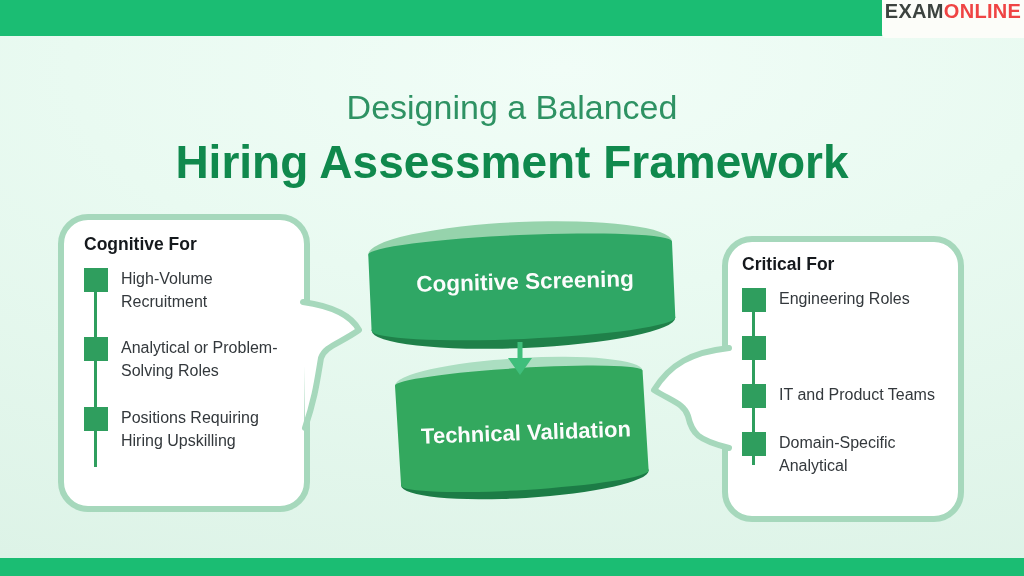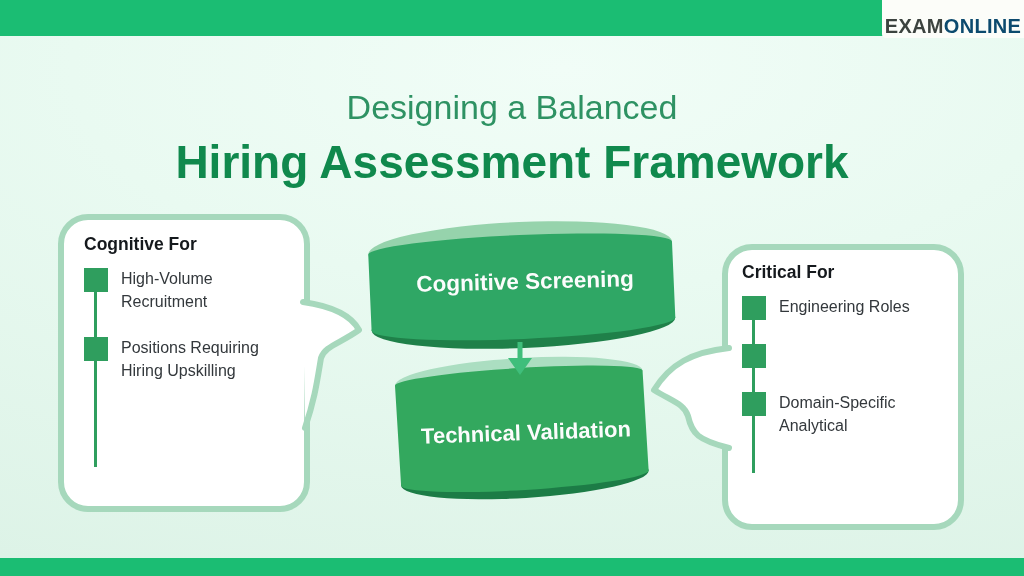--- a/index.html
+++ b/index.html
@@ -5,35 +5,35 @@
   html,body{margin:0;padding:0;background:#cfe9da;}
   .canvas{
     position:relative;width:1024px;height:576px;overflow:hidden;
     font-family:"Liberation Sans","DejaVu Sans",sans-serif;
     background:radial-gradient(120% 95% at 55% 12%, #f1fdf7 0%, #e9faf1 40%, #ddf3e7 100%);
   }
   .top-bar{position:absolute;left:0;top:0;width:1024px;height:36px;background:#1bbd73;}
   .bottom-bar{position:absolute;left:0;top:558px;width:1024px;height:18px;background:#1bbd73;}
   .logo-box{
     position:absolute;right:0;top:0;width:142px;height:38px;background:#fcfdf9;
-    display:flex;align-items:flex-end;justify-content:center;border-radius:0 0 0 4px;
+    display:flex;align-items:flex-start;justify-content:center;border-radius:0 0 0 4px;
     font-size:20px;font-weight:700;letter-spacing:.3px;
   }
   .logo-exam{color:#3c433f;}
-  .logo-online{color:#0c4a6e;}
+  .logo-online{color:#ef4444;}
   .title{position:absolute;left:0;top:84px;width:1024px;text-align:center;line-height:1.38;}
   .title-line1{font-size:34px;font-weight:400;color:#2e9263;}
   .title-line2{font-size:46px;font-weight:700;color:#10894d;}
 
   .bubble{
     position:absolute;background:#ffffff;border:6px solid #a6d8bc;border-radius:30px;
     box-sizing:border-box;
   }
   .bubble-left{left:58px;top:214px;width:252px;height:298px;padding:14px 16px 14px 20px;}
-  .bubble-right{left:722px;top:244px;width:242px;height:286px;padding:12px 14px 12px 14px;}
+  .bubble-right{left:722px;top:236px;width:242px;height:286px;padding:12px 14px 12px 14px;}
   .bubble-header{font-size:17.5px;font-weight:700;color:#15191d;margin:0 0 13px 0;}
   .items{position:relative;display:flex;flex-direction:column;gap:24px;}
   .connector{position:absolute;left:10px;width:3px;background:#2f9e5e;}
   .bubble-left .connector{top:12px;height:187px;}
   .bubble-right .connector{top:12px;height:165px;}
   .item{display:flex;gap:13px;align-items:flex-start;}
   .sq{position:relative;z-index:1;width:24px;height:24px;background:#2f9e5e;flex:0 0 24px;}
   .item-text{font-size:16px;line-height:1.42;color:#33383c;}
 
   .tail-svg{position:absolute;overflow:visible;}
@@ -66,39 +66,47 @@
   <div class="bubble bubble-left">
     <div class="bubble-header">Cognitive For</div>
     <div class="items">
       <div class="connector"></div>
       <div class="item">
         <span class="sq"></span>
         <span class="item-text">High-Volume Recruitment</span>
       </div>
       <div class="item">
         <span class="sq"></span>
+        <span class="item-text">Analytical or Problem-Solving Roles</span>
+      </div>
+      <div class="item">
+        <span class="sq"></span>
         <span class="item-text">Positions Requiring Hiring Upskilling</span>
       </div>
     </div>
   </div>
 
   <svg class="tail-svg" style="left:293px;top:294px;" width="88" height="142" viewBox="0 0 88 142">
     <path d="M 10,8 C 38,12 58,21 66,36 C 46,50 32,52 28,64 C 24,88 22,104 12,134" fill="#ffffff" stroke="#a6d8bc" stroke-width="6" stroke-linecap="round" stroke-linejoin="round"></path>
   </svg>
 
   <div class="bubble bubble-right">
     <div class="bubble-header">Critical For</div>
     <div class="items">
       <div class="connector"></div>
       <div class="item">
         <span class="sq"></span>
         <span class="item-text">Engineering Roles</span>
       </div>
       <div class="item">
         <span class="sq"></span>
+      </div>
+      <div class="item">
+        <span class="sq"></span>
+        <span class="item-text">IT and Product Teams</span>
       </div>
       <div class="item">
         <span class="sq"></span>
         <span class="item-text">Domain-Specific Analytical</span>
       </div>
     </div>
   </div>
 
   <svg class="tail-svg" style="left:640px;top:342px;" width="92" height="112" viewBox="0 0 92 112">
     <path d="M 89,6 C 52,10 30,22 14,48 C 34,60 44,62 48,74 C 52,92 58,98 89,106" fill="#ffffff" stroke="#a6d8bc" stroke-width="6" stroke-linecap="round" stroke-linejoin="round"></path>

